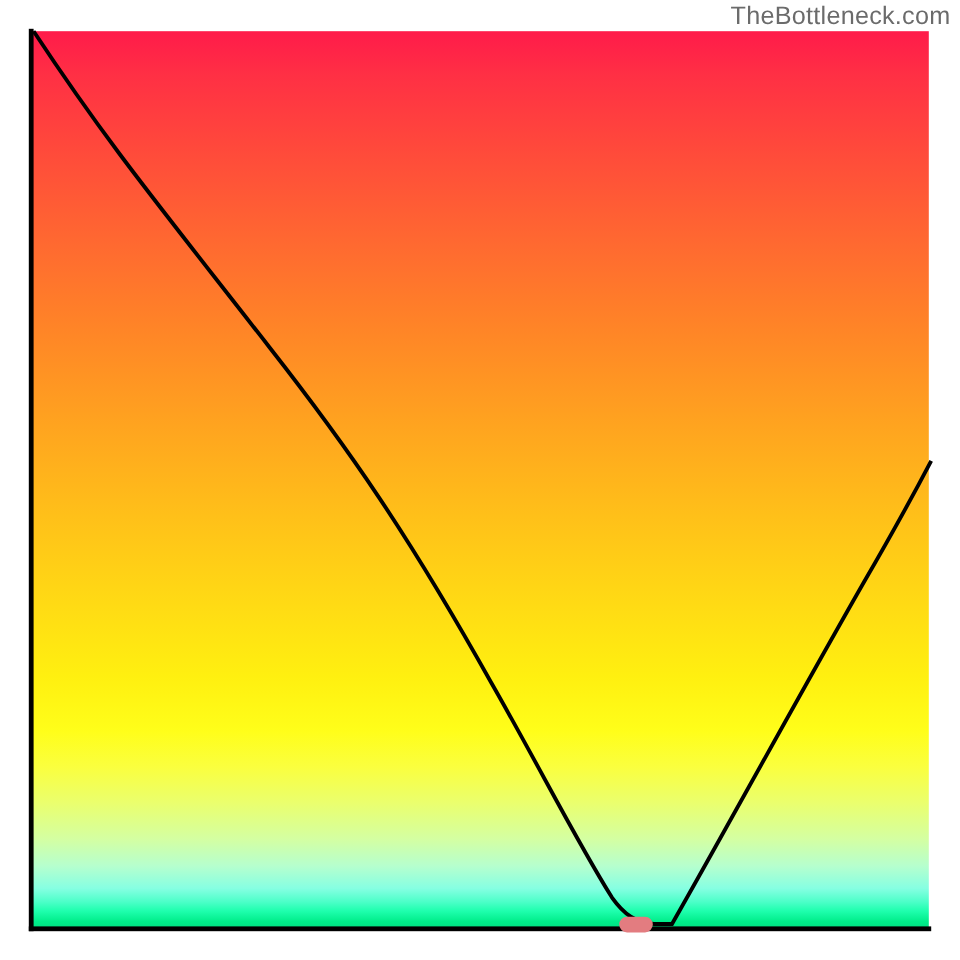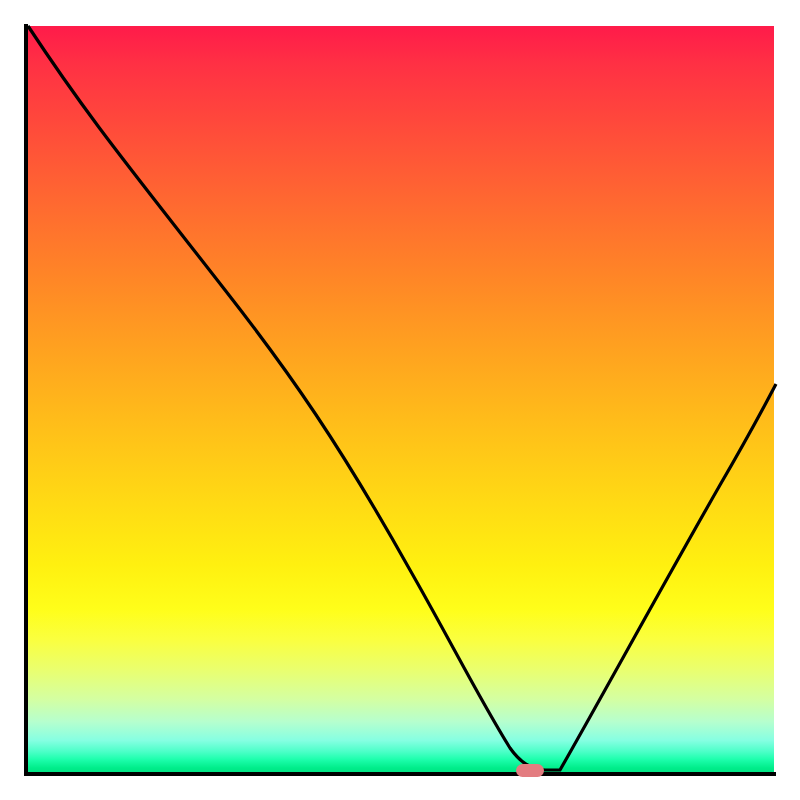--- a/index.html
+++ b/index.html
@@ -92,14 +92,15 @@
              C 290 373, 340 445, 410 570
              C 450 640, 480 700, 510 748
              C 520 762, 530 769, 545 770
              L 560 770
              C 600 700, 660 590, 720 485
              C 745 442, 765 405, 776 384" fill="none" stroke="#000" stroke-width="3.2"></path>
   </svg>
 
   <div class="marker" style="left:516px; top:764px;"></div>
 
+  <div class="watermark">TheBottleneck.com</div>
 
 </div>
 
 </body></html>

